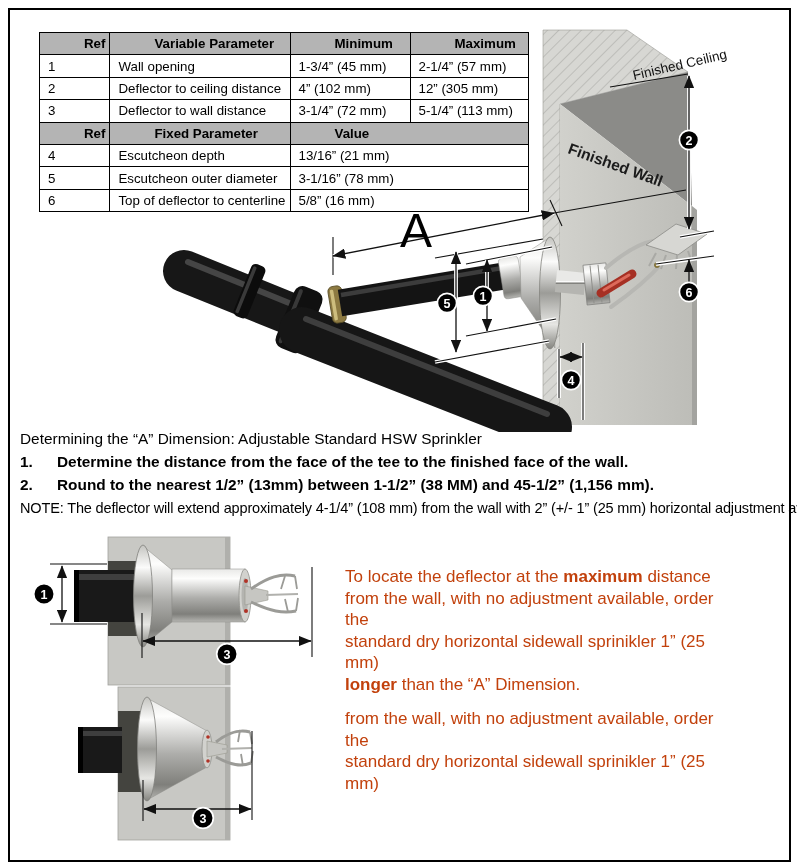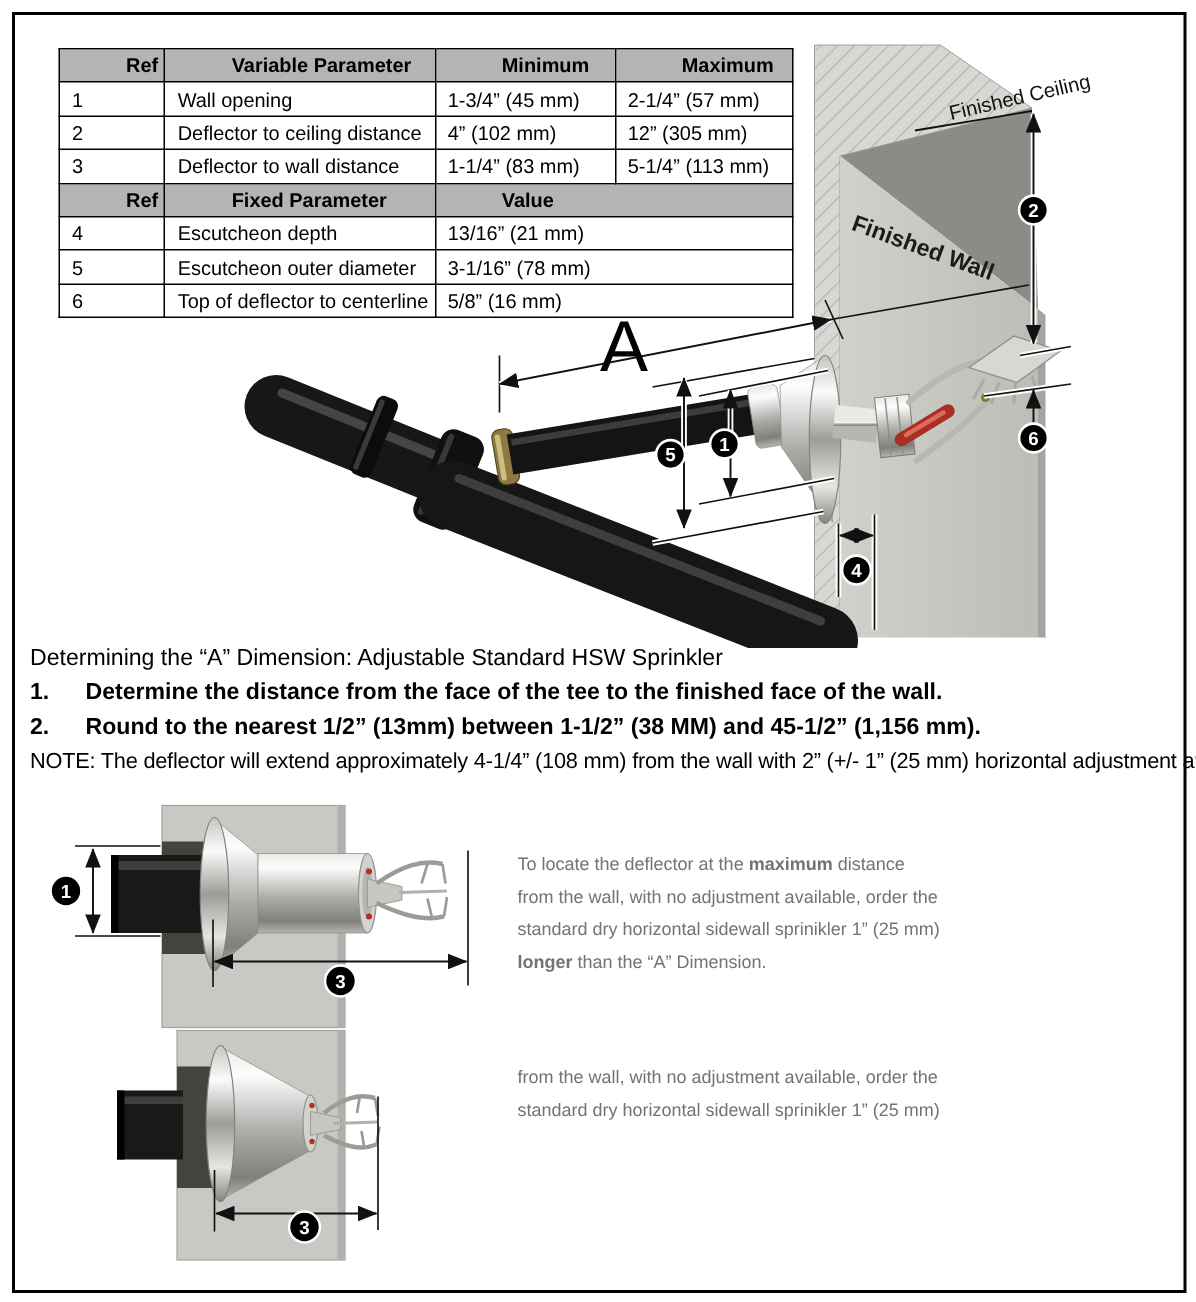--- a/index.html
+++ b/index.html
@@ -26,21 +26,21 @@
   .lblW{font:700 15.5px "Liberation Sans",sans-serif;fill:#1b1b1b;}
   .lblC{font:400 13.5px "Liberation Sans",sans-serif;fill:#111;}
   .bigA{font:400 48px "Liberation Sans",sans-serif;fill:#000;text-anchor:middle;}
 
   
   .instructions{position:absolute;left:20px;top:430px;width:772px;z-index:2;}
   .h-line{font-size:15.4px;font-weight:400;height:23px;}
   .step{display:flex;font-size:15.4px;font-weight:700;height:23px;}
   .step .num{width:37px;}
   .note{font-size:14.5px;letter-spacing:-0.15px;white-space:nowrap;margin-top:1px;}
-  .para{position:absolute;left:345px;width:390px;font-size:12px;line-height:21.5px;color:#737373;}
+  .para{position:absolute;left:345px;width:390px;font-size:17px;line-height:21.5px;color:#c2410c;}
   .para-max{top:566px;}
   .para-min{top:708px;}
   .caption{position:absolute;left:8px;width:781px;top:836px;text-align:center;
            font-size:15.2px;font-weight:700;z-index:2;}
 </style>
 </head>
 <body>
 
 <div class="page">
   <div class="frame"></div>
@@ -61,21 +61,21 @@
       </tr>
       <tr>
         <td>2</td>
         <td>Deflector to ceiling distance</td>
         <td>4” (102 mm)</td>
         <td>12” (305 mm)</td>
       </tr>
       <tr>
         <td>3</td>
         <td>Deflector to wall distance</td>
-        <td>1-1/4” (83 mm)</td>
+        <td>3-1/4” (72 mm)</td>
         <td>5-1/4” (113 mm)</td>
       </tr>
       <tr class="hdr">
         <td>Ref</td>
         <td>Fixed Parameter</td>
         <td colspan="2">Value</td>
       </tr>
       <tr>
         <td>4</td>
         <td>Escutcheon depth</td>

